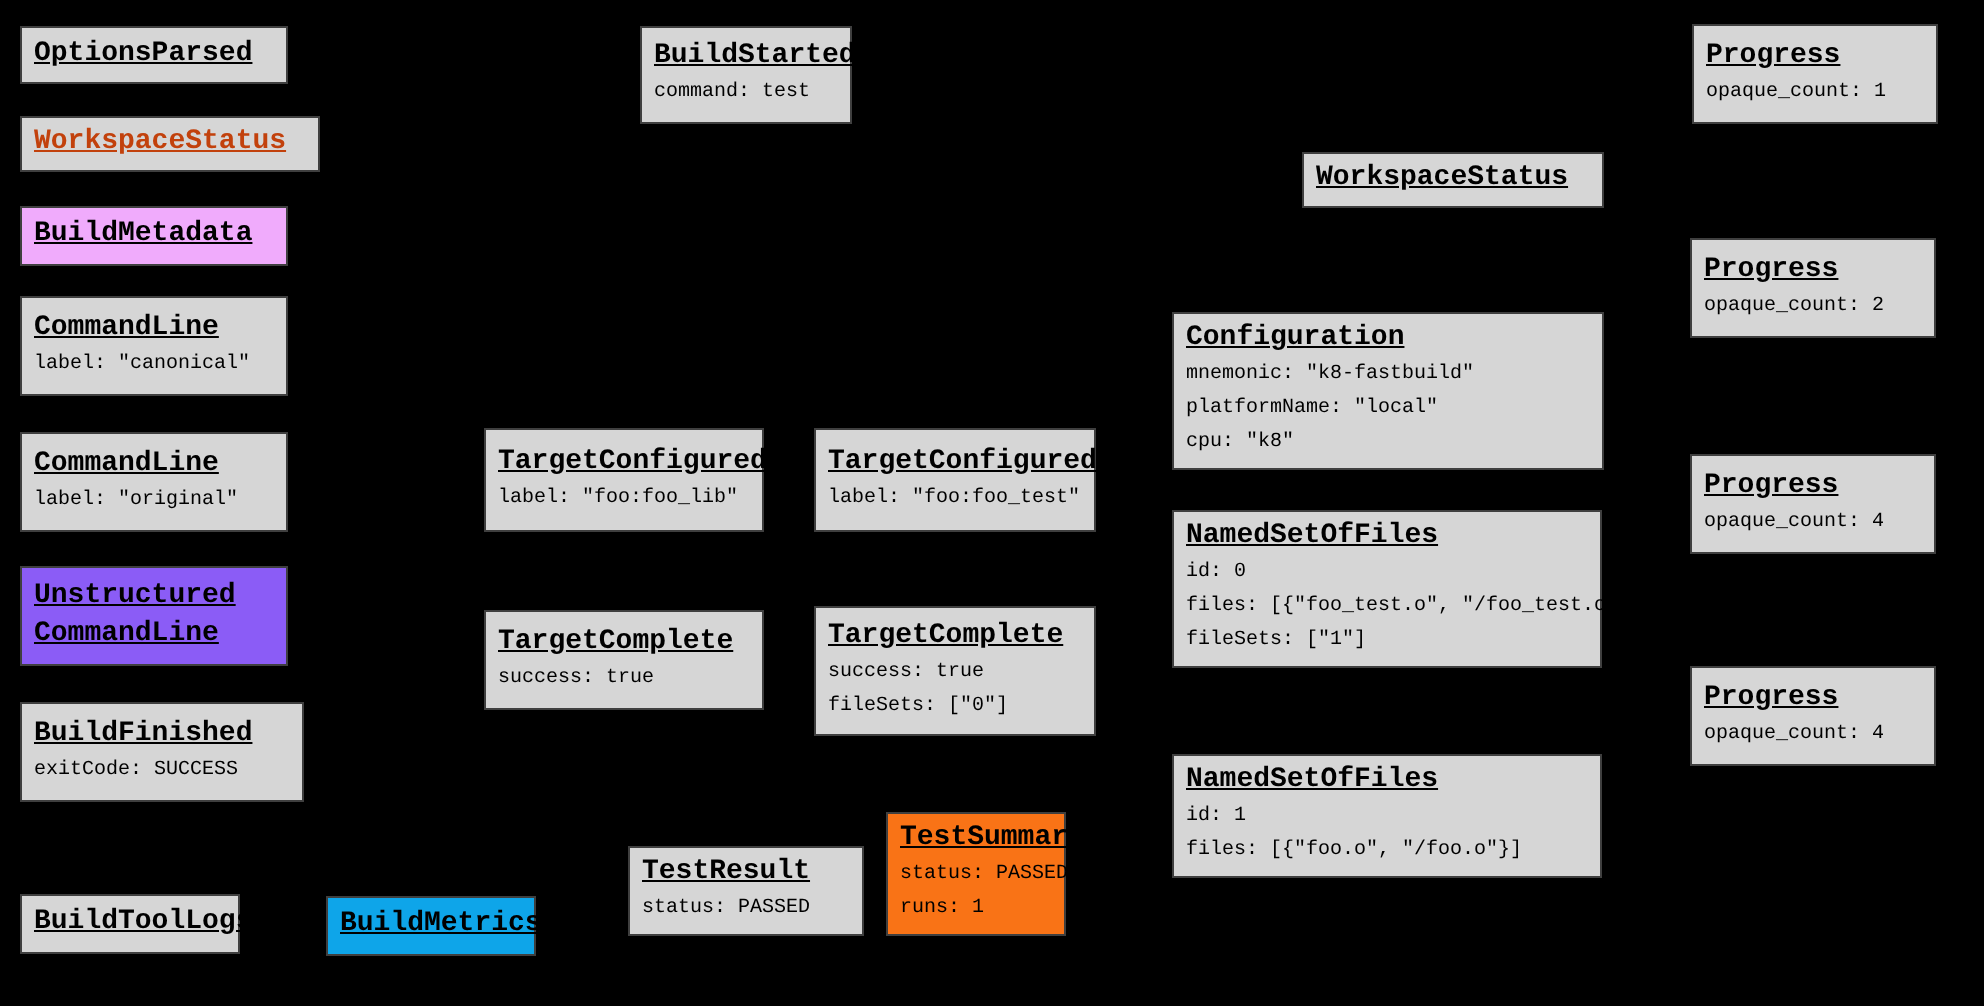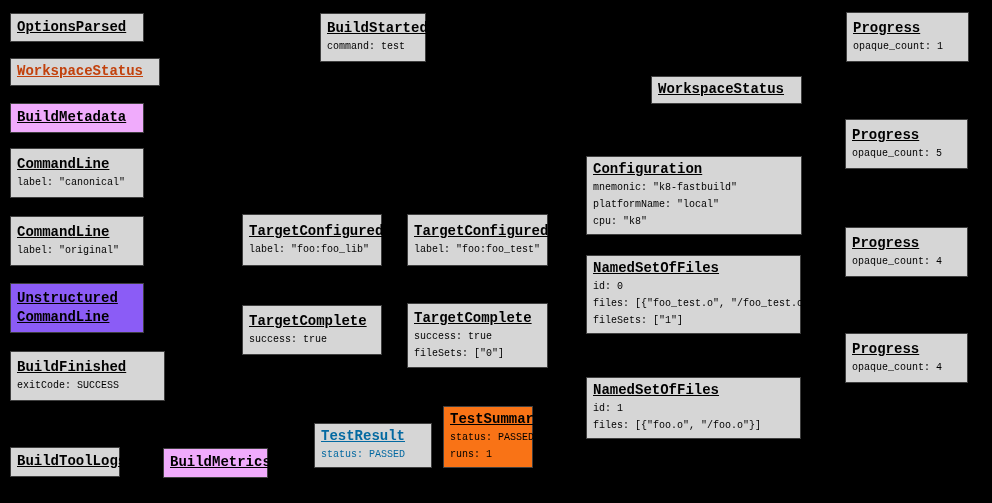--- a/index.html
+++ b/index.html
@@ -57,28 +57,28 @@
       <div class="node-line">label: "canonical"</div>
     </div>
     <div class="node" style="left: 10px; top: 216px; width: 134px; min-height: 50px; background: rgb(214, 214, 214); border-color: rgb(63, 63, 63); color: rgb(0, 0, 0);">
       <div class="node-title">CommandLine</div>
       <div class="node-line">label: "original"</div>
     </div>
     <div class="node" style="left: 10px; top: 283px; width: 134px; min-height: 50px; background: #8b5cf6; border-color: rgb(63, 63, 63); color: rgb(0, 0, 0);">
       <div class="node-title">Unstructured
 CommandLine</div>
     </div>
-    <div class="node" style="left: 10px; top: 351px; width: 155px; min-height: 50px; background: rgb(214, 214, 214); border-color: rgb(63, 63, 63); color: rgb(0, 0, 0);">
+    <div class="node" style="left: 10px; top: 351px; width: 142px; min-height: 50px; background: rgb(214, 214, 214); border-color: rgb(63, 63, 63); color: rgb(0, 0, 0);">
       <div class="node-title">BuildFinished</div>
       <div class="node-line">exitCode: SUCCESS</div>
     </div>
     <div class="node" style="left: 10px; top: 447px; width: 110px; min-height: 30px; background: rgb(214, 214, 214); border-color: rgb(63, 63, 63); color: rgb(0, 0, 0);">
       <div class="node-title">BuildToolLogs</div>
     </div>
-    <div class="node" style="left: 163px; top: 448px; width: 105px; min-height: 30px; background: #f0abfc; border-color: rgb(63, 63, 63); color: rgb(0, 0, 0);">
+    <div class="node" style="left: 163px; top: 448px; width: 105px; min-height: 30px; background: #0ea5e9; border-color: rgb(63, 63, 63); color: rgb(0, 0, 0);">
       <div class="node-title">BuildMetrics</div>
     </div>
     <div class="node" style="left: 300px; top: 13px; width: 106px; min-height: 49px; background: rgb(214, 214, 214); border-color: rgb(63, 63, 63); color: rgb(0, 0, 0); margin-left: 20px;">
       <div class="node-title">BuildStarted</div>
       <div class="node-line">command: test</div>
     </div>
     <div class="node" style="left: 242px; top: 214px; width: 140px; min-height: 52px; background: rgb(214, 214, 214); border-color: rgb(63, 63, 63); color: rgb(0, 0, 0);">
       <div class="node-title">TargetConfigured</div>
       <div class="node-line">label: "foo:foo_lib"</div>
     </div>
@@ -88,21 +88,21 @@
     </div>
     <div class="node" style="left: 242px; top: 305px; width: 140px; min-height: 50px; background: rgb(214, 214, 214); border-color: rgb(63, 63, 63); color: rgb(0, 0, 0);">
       <div class="node-title">TargetComplete</div>
       <div class="node-line">success: true</div>
     </div>
     <div class="node" style="left: 407px; top: 303px; width: 141px; min-height: 65px; background: rgb(214, 214, 214); border-color: rgb(63, 63, 63); color: rgb(0, 0, 0);">
       <div class="node-title">TargetComplete</div>
       <div class="node-line">success: true</div>
       <div class="node-line">fileSets: ["0"]</div>
     </div>
-    <div class="node" style="left: 314px; top: 423px; width: 118px; min-height: 43px; background: rgb(214, 214, 214); border-color: rgb(63, 63, 63); color: #0369a1;">
+    <div class="node" style="left: 314px; top: 423px; width: 118px; min-height: 43px; background: rgb(214, 214, 214); border-color: rgb(63, 63, 63); color: #000000;">
       <div class="node-title">TestResult</div>
       <div class="node-line">status: PASSED</div>
     </div>
     <div class="node" style="left: 443px; top: 406px; width: 90px; min-height: 59px; background: #f97316; border-color: rgb(63, 63, 63); color: rgb(0, 0, 0);">
       <div class="node-title">TestSummary</div>
       <div class="node-line">status: PASSED</div>
       <div class="node-line">runs: 1</div>
     </div>
     <div class="node" style="left: 651px; top: 76px; width: 151px; min-height: 28px; background: rgb(214, 214, 214); border-color: rgb(63, 63, 63); color: rgb(0, 0, 0);">
       <div class="node-title">WorkspaceStatus</div>
@@ -123,21 +123,21 @@
       <div class="node-title">NamedSetOfFiles</div>
       <div class="node-line">id: 1</div>
       <div class="node-line">files: [{"foo.o", "/foo.o"}]</div>
     </div>
     <div class="node" style="left: 846px; top: 12px; width: 123px; min-height: 50px; background: rgb(214, 214, 214); border-color: rgb(63, 63, 63); color: rgb(0, 0, 0);">
       <div class="node-title">Progress</div>
       <div class="node-line">opaque_count: 1</div>
     </div>
     <div class="node" style="left: 845px; top: 119px; width: 123px; min-height: 50px; background: rgb(214, 214, 214); border-color: rgb(63, 63, 63); color: rgb(0, 0, 0);">
       <div class="node-title">Progress</div>
-      <div class="node-line">opaque_count: 5</div>
+      <div class="node-line">opaque_count: 2</div>
     </div>
     <div class="node" style="left: 845px; top: 227px; width: 123px; min-height: 50px; background: rgb(214, 214, 214); border-color: rgb(63, 63, 63); color: rgb(0, 0, 0);">
       <div class="node-title">Progress</div>
       <div class="node-line">opaque_count: 4</div>
     </div>
     <div class="node" style="left: 845px; top: 333px; width: 123px; min-height: 50px; background: rgb(214, 214, 214); border-color: rgb(63, 63, 63); color: rgb(0, 0, 0);">
       <div class="node-title">Progress</div>
       <div class="node-line">opaque_count: 4</div>
     </div>
   </div>

